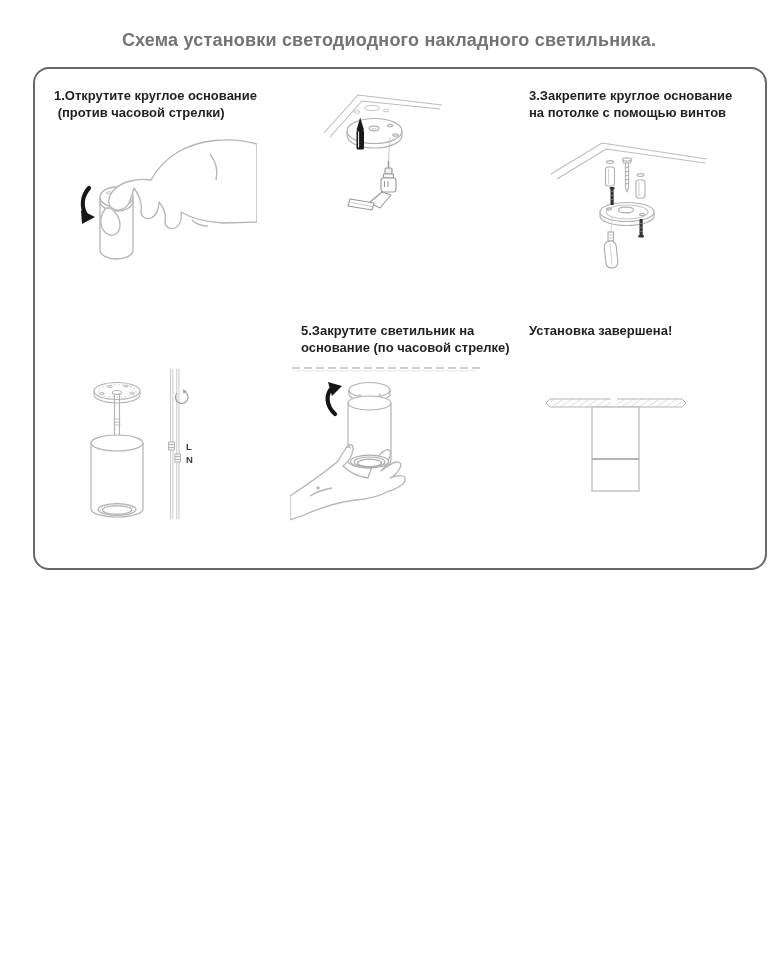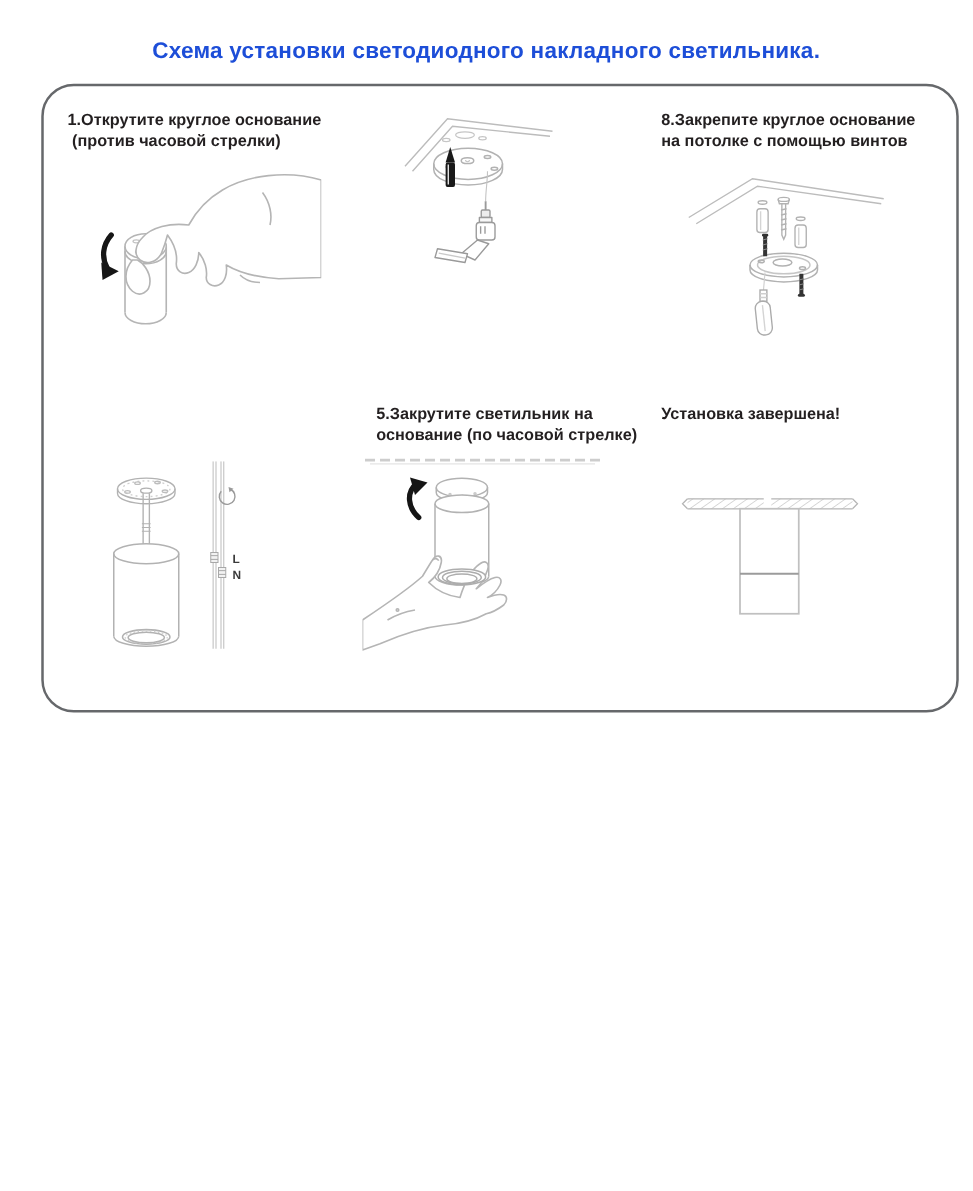--- a/index.html
+++ b/index.html
@@ -3,25 +3,25 @@
 <meta charset="utf-8">
 <style>
   html,body{margin:0;padding:0;background:#fff;}
   body{
     width:778px;height:953px;position:relative;overflow:hidden;
     font-family:"Liberation Sans","DejaVu Sans",sans-serif;
     color:#232323;
   }
   .title{
     margin:0;padding-top:30px;text-align:center;
-    font-size:18px;font-weight:700;letter-spacing:.2px;color:#1d4ed8;
+    font-size:18px;font-weight:700;letter-spacing:.2px;color:#737373;
   }
   .panel-box{
     position:absolute;left:33px;top:67px;width:711px;height:480px;
-    border:2px solid #66686b;border-radius:26px;background:#fff;
+    border:2px solid #66686b;border-radius:16px;background:#fff;
     display:grid;
     grid-template-columns:247px 228px auto;
     grid-template-rows:235px auto;
     padding:19px 0 0 19px;box-sizing:content-box;
   }
   .step{position:relative;}
   .caption{
     margin:0;font-size:13px;line-height:16.5px;font-weight:700;
     white-space:pre-wrap;color:#231f20;
   }
@@ -114,21 +114,21 @@
         <line x1="82.5" y1="90" x2="82.5" y2="96"></line>
         <line x1="86" y1="90" x2="86" y2="96"></line>
         <path d="M80,101 L89,104 L78,117 L67,112 Z"></path>
         <path d="M48,108 L72,112 L70,119 L46,115 Z"></path>
         <line x1="49" y1="111.5" x2="70" y2="115.5" stroke="#c9c9c9"></line>
       </g>
     </svg>
   </section>
 
   <section class="step s3">
-    <p class="caption">8.Закрепите круглое основание
+    <p class="caption">3.Закрепите круглое основание
 на потолке с помощью винтов</p>
     <svg class="illu" width="200" height="150" viewBox="0 0 200 150">
       <g stroke="#bcbcbc" fill="none" stroke-width="1.1">
         <path d="M4,34 L55,3 L160,19"></path>
         <path d="M10,39 L59,9 L158,23"></path>
       </g>
       <g stroke="#b2b2b2" fill="#fff" stroke-width="1.1">
         <ellipse cx="63" cy="22" rx="3.5" ry="1.4" fill="none"></ellipse>
         <rect x="58.5" y="27" width="9" height="19" rx="2.5"></rect>
         <line x1="61.5" y1="29" x2="61.5" y2="44" stroke="#d4d4d4"></line>

